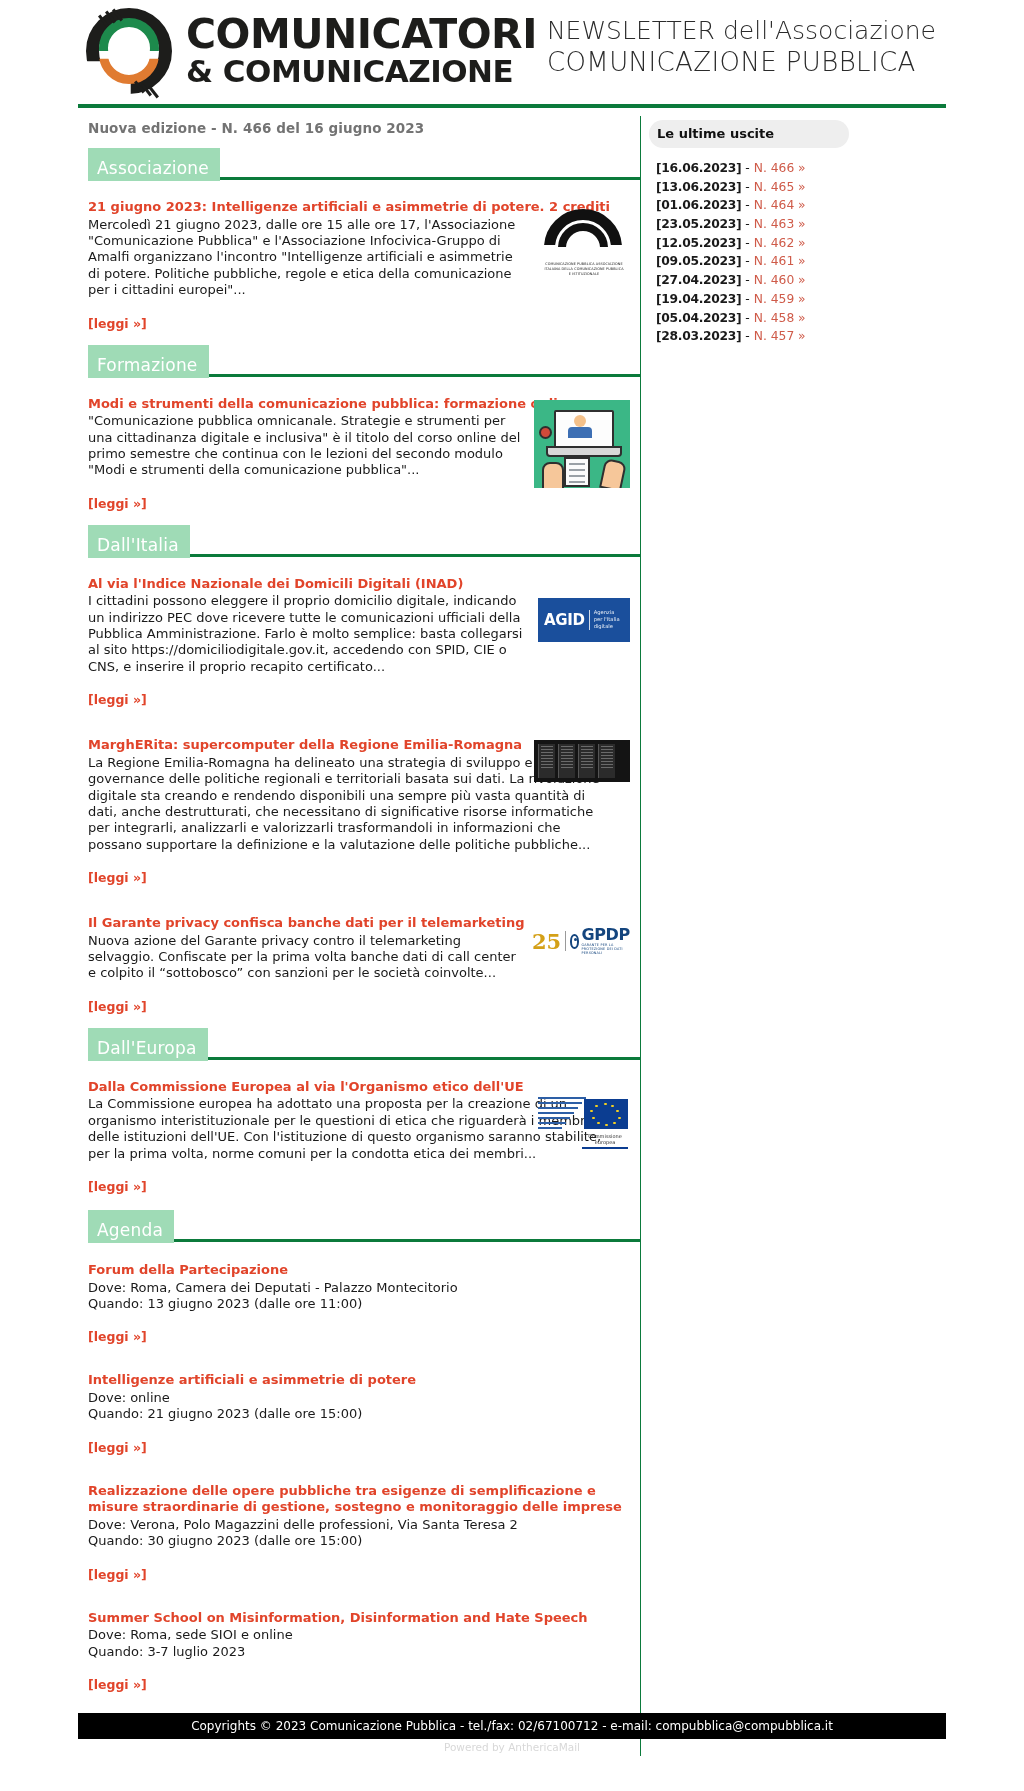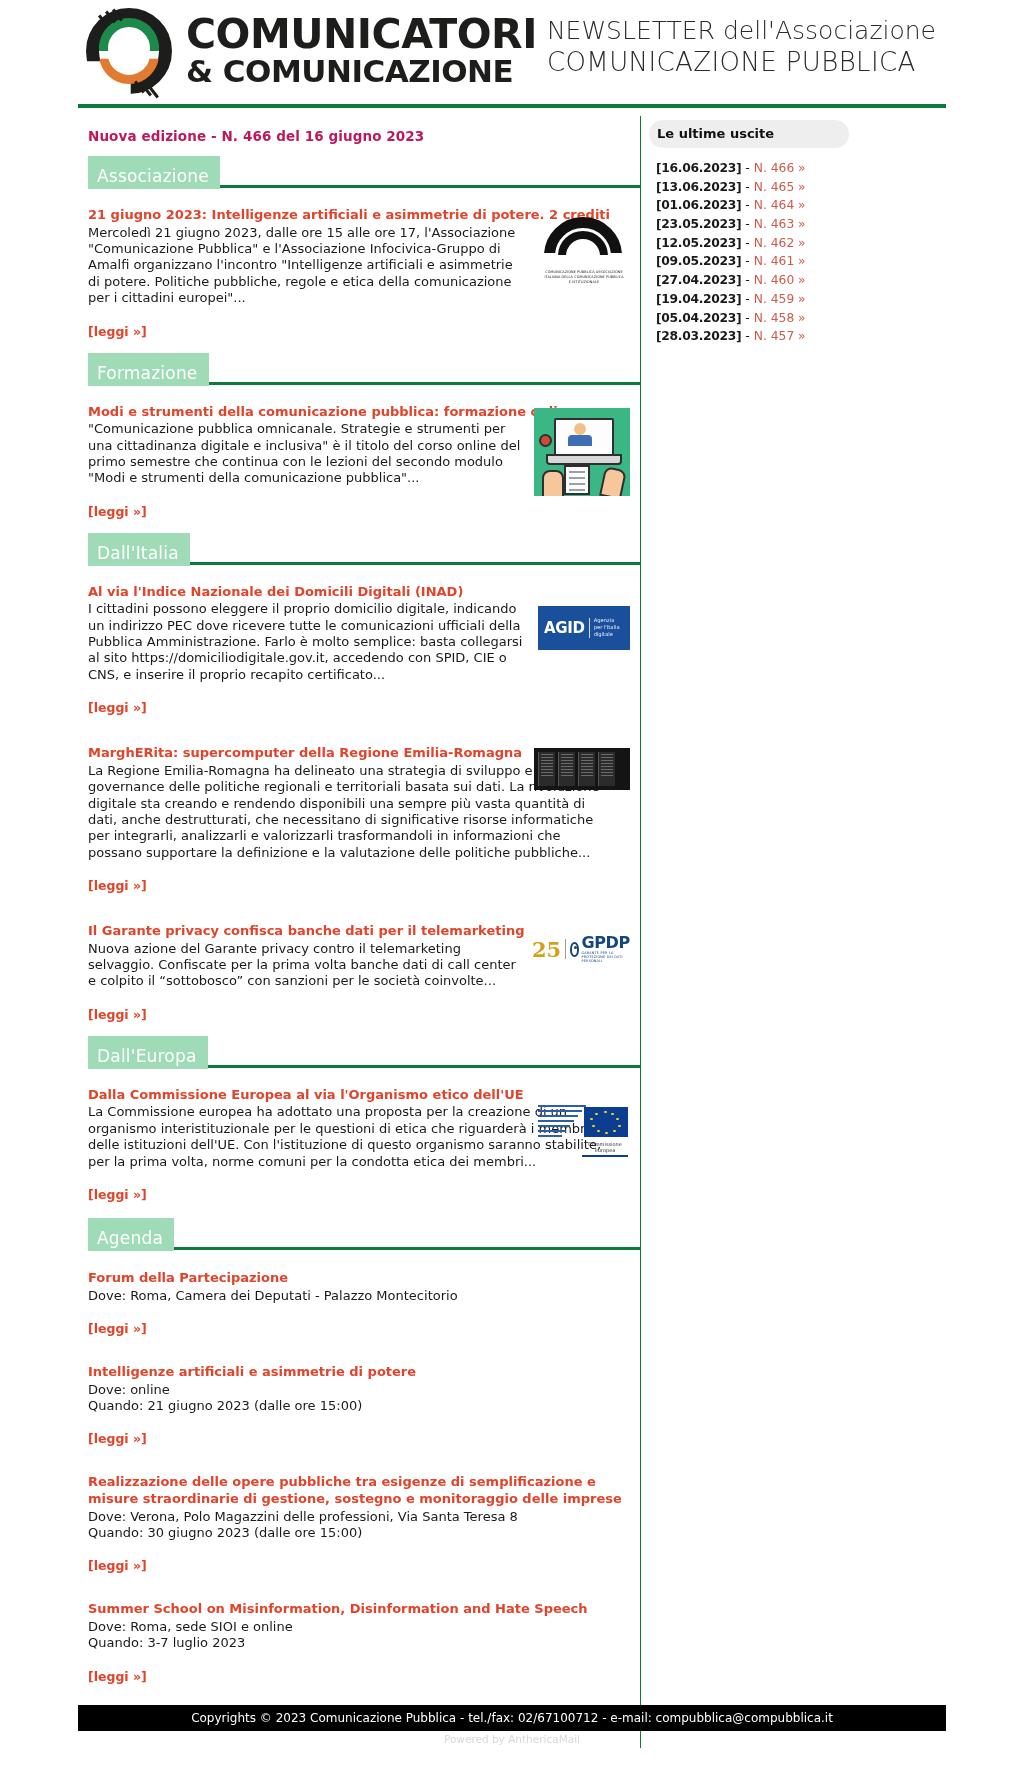--- a/index.html
+++ b/index.html
@@ -107,22 +107,22 @@
   }
   .side-col {
     width: 200px;
     flex: none;
     padding-left: 8px;
   }
 
   .edition {
     font-size: 13.5px;
     font-weight: bold;
-    color: #be185d;
-    margin: 12px 0 0 10px;
+    color: #737373;
+    margin: 4px 0 0 10px;
     letter-spacing: 0.1px;
   }
 
   
   .section {
     margin-top: 20px;
     position: relative;
   }
   .section-head {
     display: flex;
@@ -653,33 +653,34 @@
 
       <div class="section" style="margin-top:24px;">
         <div class="section-head">
           <div class="section-chip">Agenda</div>
           <div class="section-rule"></div>
         </div>
 
         <div class="article full" style="margin-top:19px;">
           <div class="article-title">Forum della Partecipazione</div>
           <div class="article-body">Dove: Roma, Camera dei Deputati - Palazzo Montecitorio</div>
+          <div class="article-body">Quando: 13 giugno 2023 (dalle ore 11:00)</div>
           <a class="read-more" href="#">[leggi »]</a>
         </div>
 
         <div class="article full" style="margin-top:28px;">
           <div class="article-title">Intelligenze artificiali e asimmetrie di potere</div>
           <div class="article-body">Dove: online</div>
           <div class="article-body">Quando: 21 giugno 2023 (dalle ore 15:00)</div>
           <a class="read-more" href="#">[leggi »]</a>
         </div>
 
         <div class="article full" style="margin-top:28px;">
           <div class="article-title">Realizzazione delle opere pubbliche tra esigenze di semplificazione e misure straordinarie di gestione, sostegno e monitoraggio delle imprese</div>
-          <div class="article-body">Dove: Verona, Polo Magazzini delle professioni, Via Santa Teresa 8</div>
+          <div class="article-body">Dove: Verona, Polo Magazzini delle professioni, Via Santa Teresa 2</div>
           <div class="article-body">Quando: 30 giugno 2023 (dalle ore 15:00)</div>
           <a class="read-more" href="#">[leggi »]</a>
         </div>
 
         <div class="article full" style="margin-top:28px;">
           <div class="article-title">Summer School on Misinformation, Disinformation and Hate Speech</div>
           <div class="article-body">Dove: Roma, sede SIOI e online</div>
           <div class="article-body">Quando: 3-7 luglio 2023</div>
           <a class="read-more" href="#">[leggi »]</a>
         </div>

